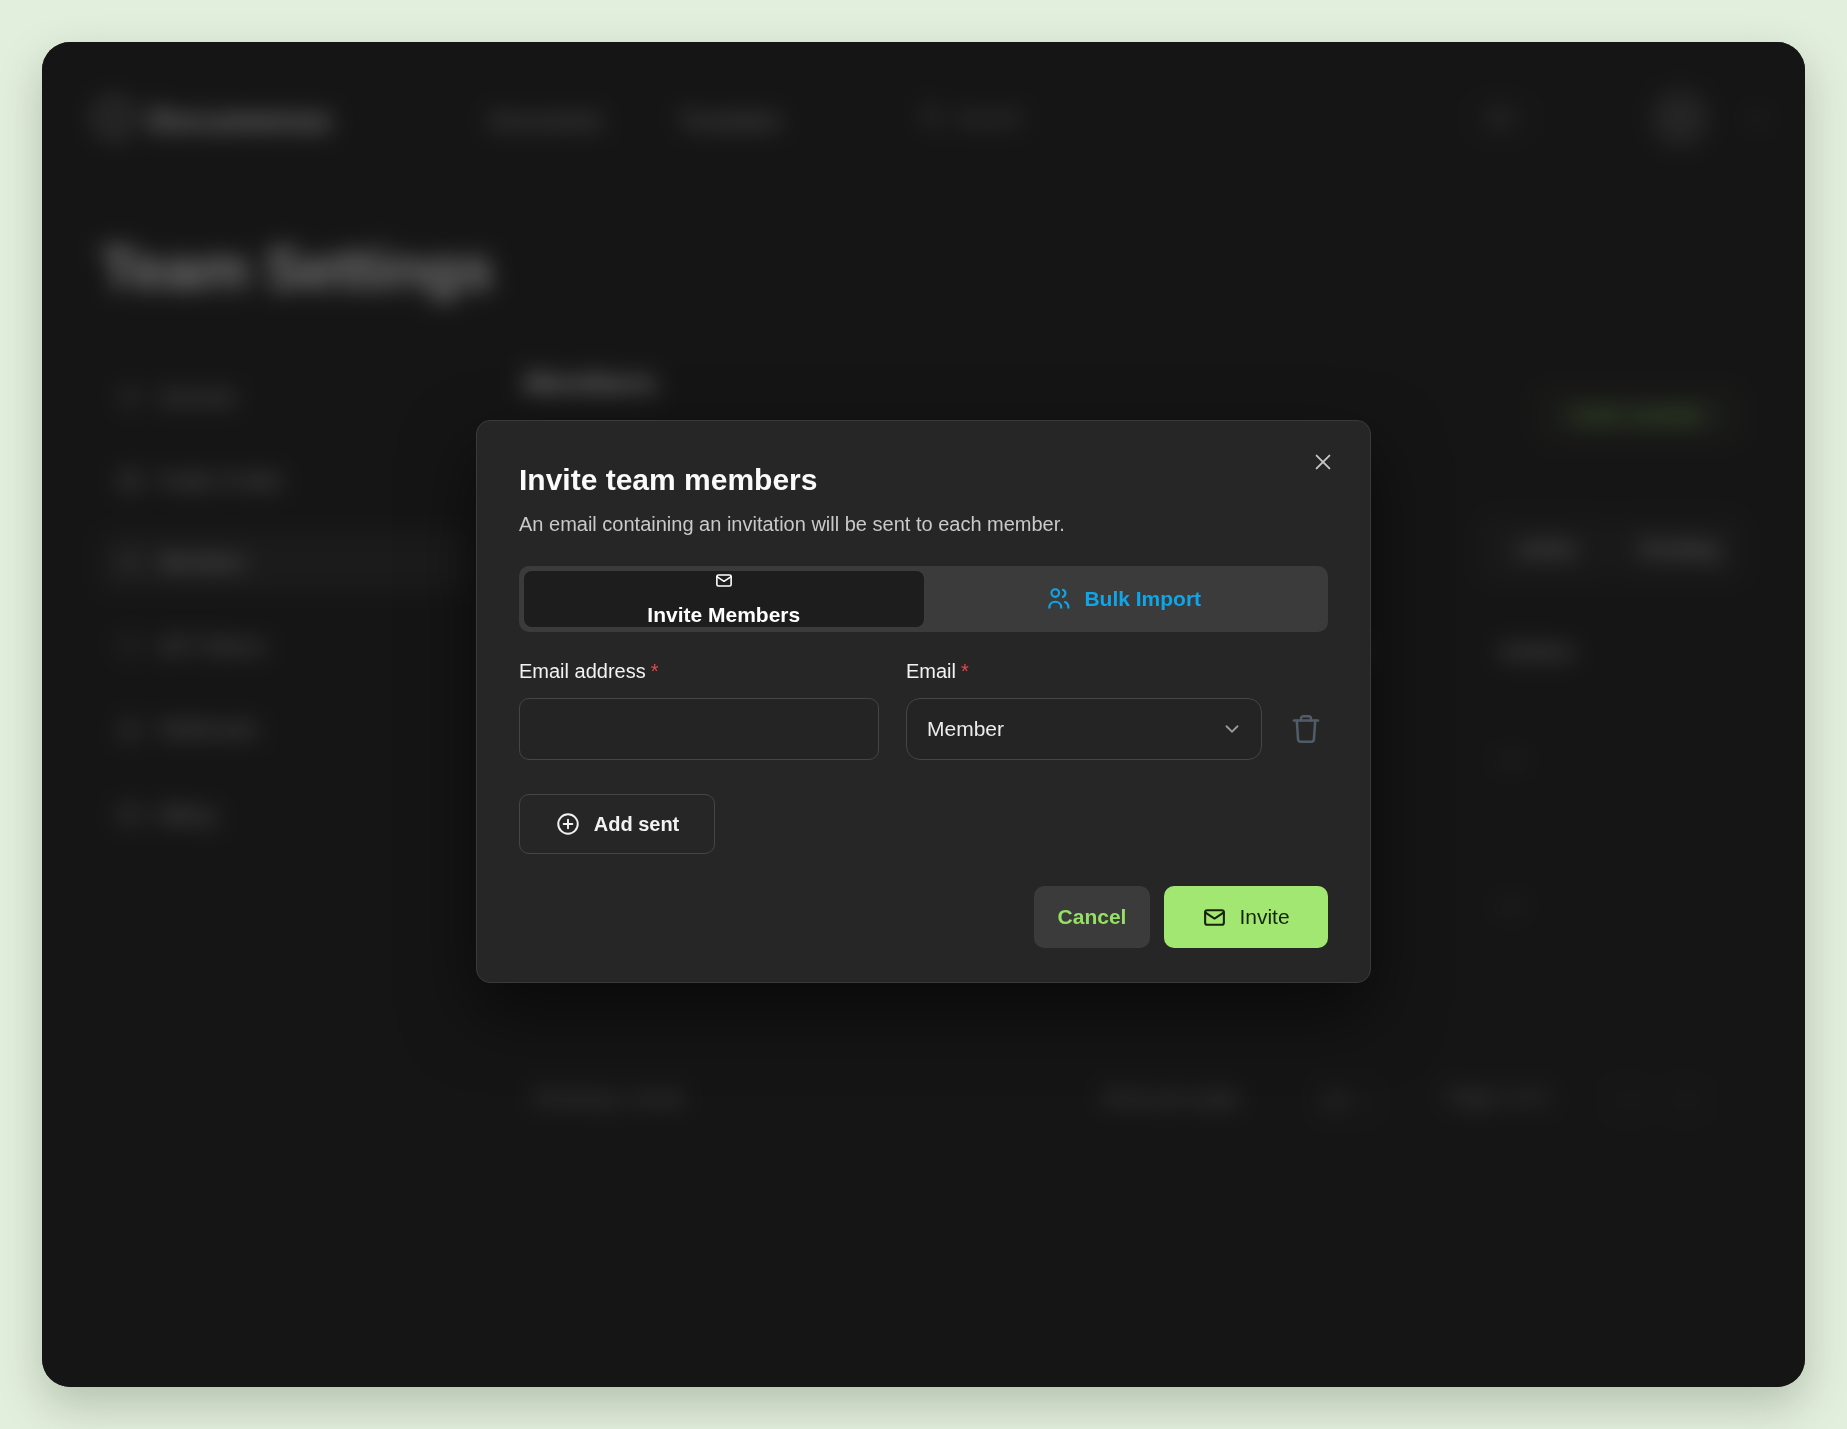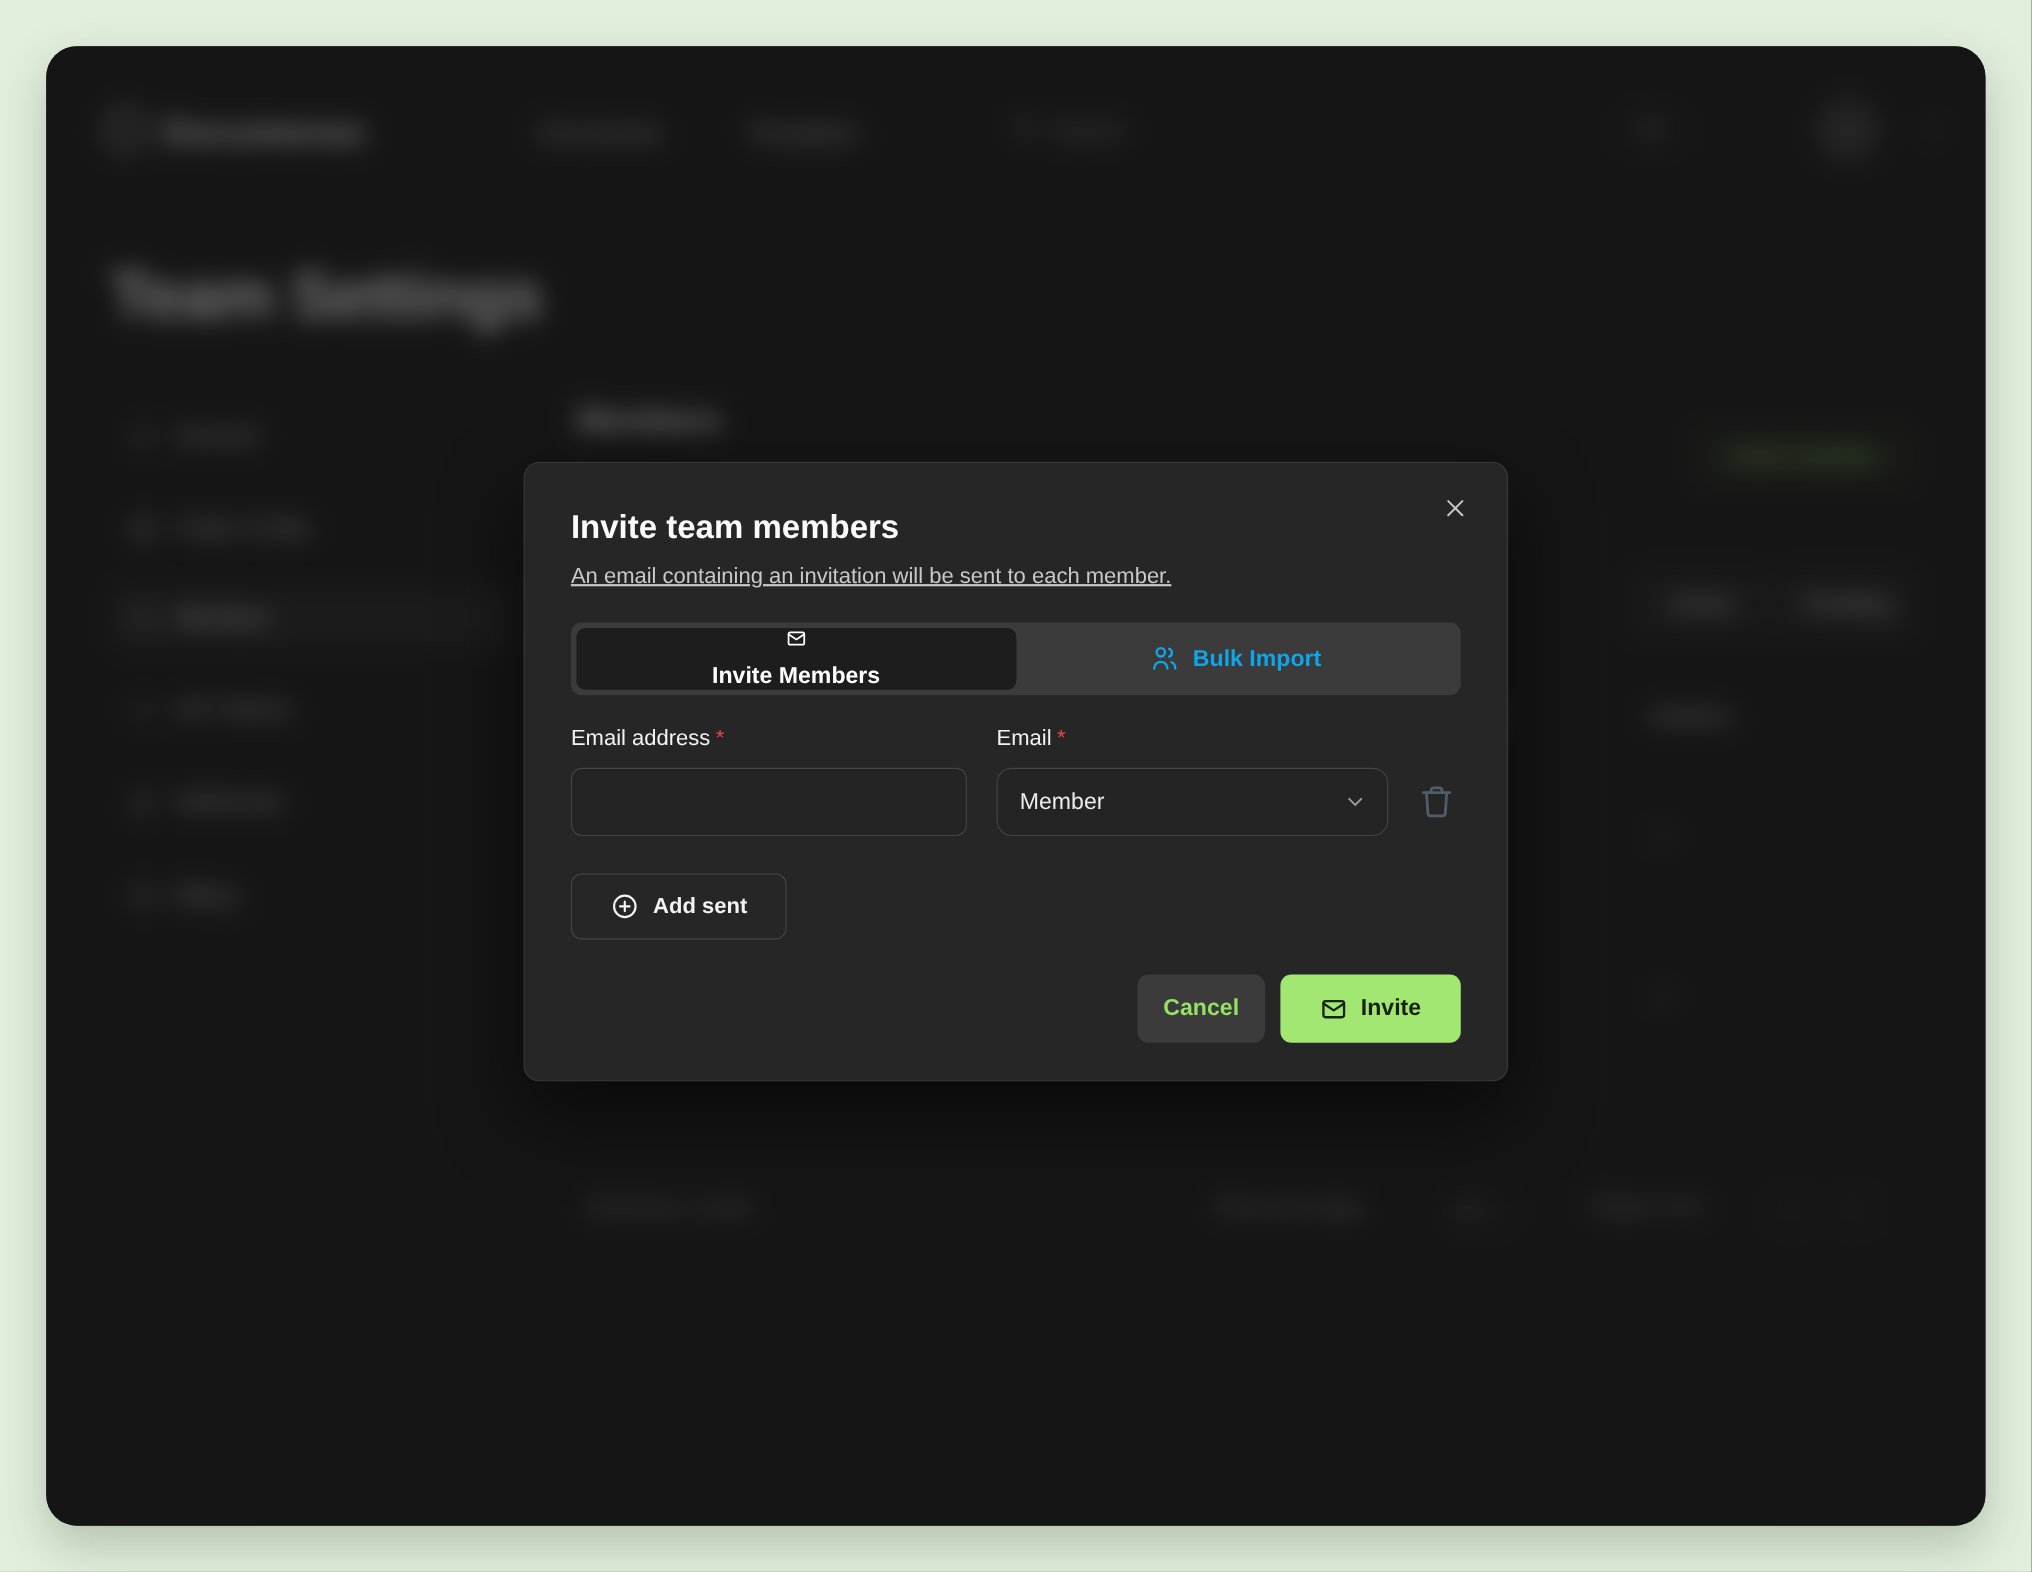--- a/index.html
+++ b/index.html
@@ -74,21 +74,21 @@
 
   
   .modal {
     position:absolute; left:434px; top:378px; width:895px;
     background:#262626; border:1px solid #3a3a3a; border-radius:14px;
     box-shadow:0 30px 70px rgba(0,0,0,.55);
     padding:42px 42px 34px;
   }
   .modal-close { position:absolute; top:30px; right:36px; color:#c7c7c7; background:none; border:none; cursor:pointer; }
   .modal-title { font-size:30px; font-weight:700; color:#fafafa; }
-  .modal-subtitle { margin-top:16px; font-size:20px; color:#c9c9c9;text-decoration:underline; }
+  .modal-subtitle { margin-top:16px; font-size:20px; color:#c9c9c9; }
 
   .tabstrip { margin-top:30px; height:66px; background:#3b3b3b; border-radius:10px; padding:5px; display:flex; }
   .tab {
     flex:1; display:flex; align-items:center; justify-content:center; gap:13px;
     font-size:21px; font-weight:600; color:#0ea5e9; border-radius:8px; border:none; background:transparent; cursor:pointer;
   }
   .tab.active { background:#1d1d1d; color:#ffffff;flex-direction:column; }
 
   .form-grid {
     margin-top:28px; display:grid;
@@ -118,21 +118,21 @@
   }
 
   .modal-footer { margin-top:32px; display:flex; justify-content:flex-end; gap:14px; }
   .btn-cancel {
     width:116px; height:62px; background:#3b3b3b; border:none; border-radius:10px;
     color:#94e163; font-size:21px; font-weight:600; cursor:pointer;
     font-family:"Liberation Sans","DejaVu Sans",sans-serif;
   }
   .btn-invite {
     width:164px; height:62px; background:#a2e771; border:none; border-radius:10px;
-    color:#172309; font-size:21px; font-weight:700; cursor:pointer;
+    color:#172309; font-size:21px; font-weight:400; cursor:pointer;
     display:flex; align-items:center; justify-content:center; gap:12px;
     font-family:"Liberation Sans","DejaVu Sans",sans-serif;
   }
 </style>
 </head>
 <body>
 
 <div class="page-bg">
   <div class="app-window">
 

